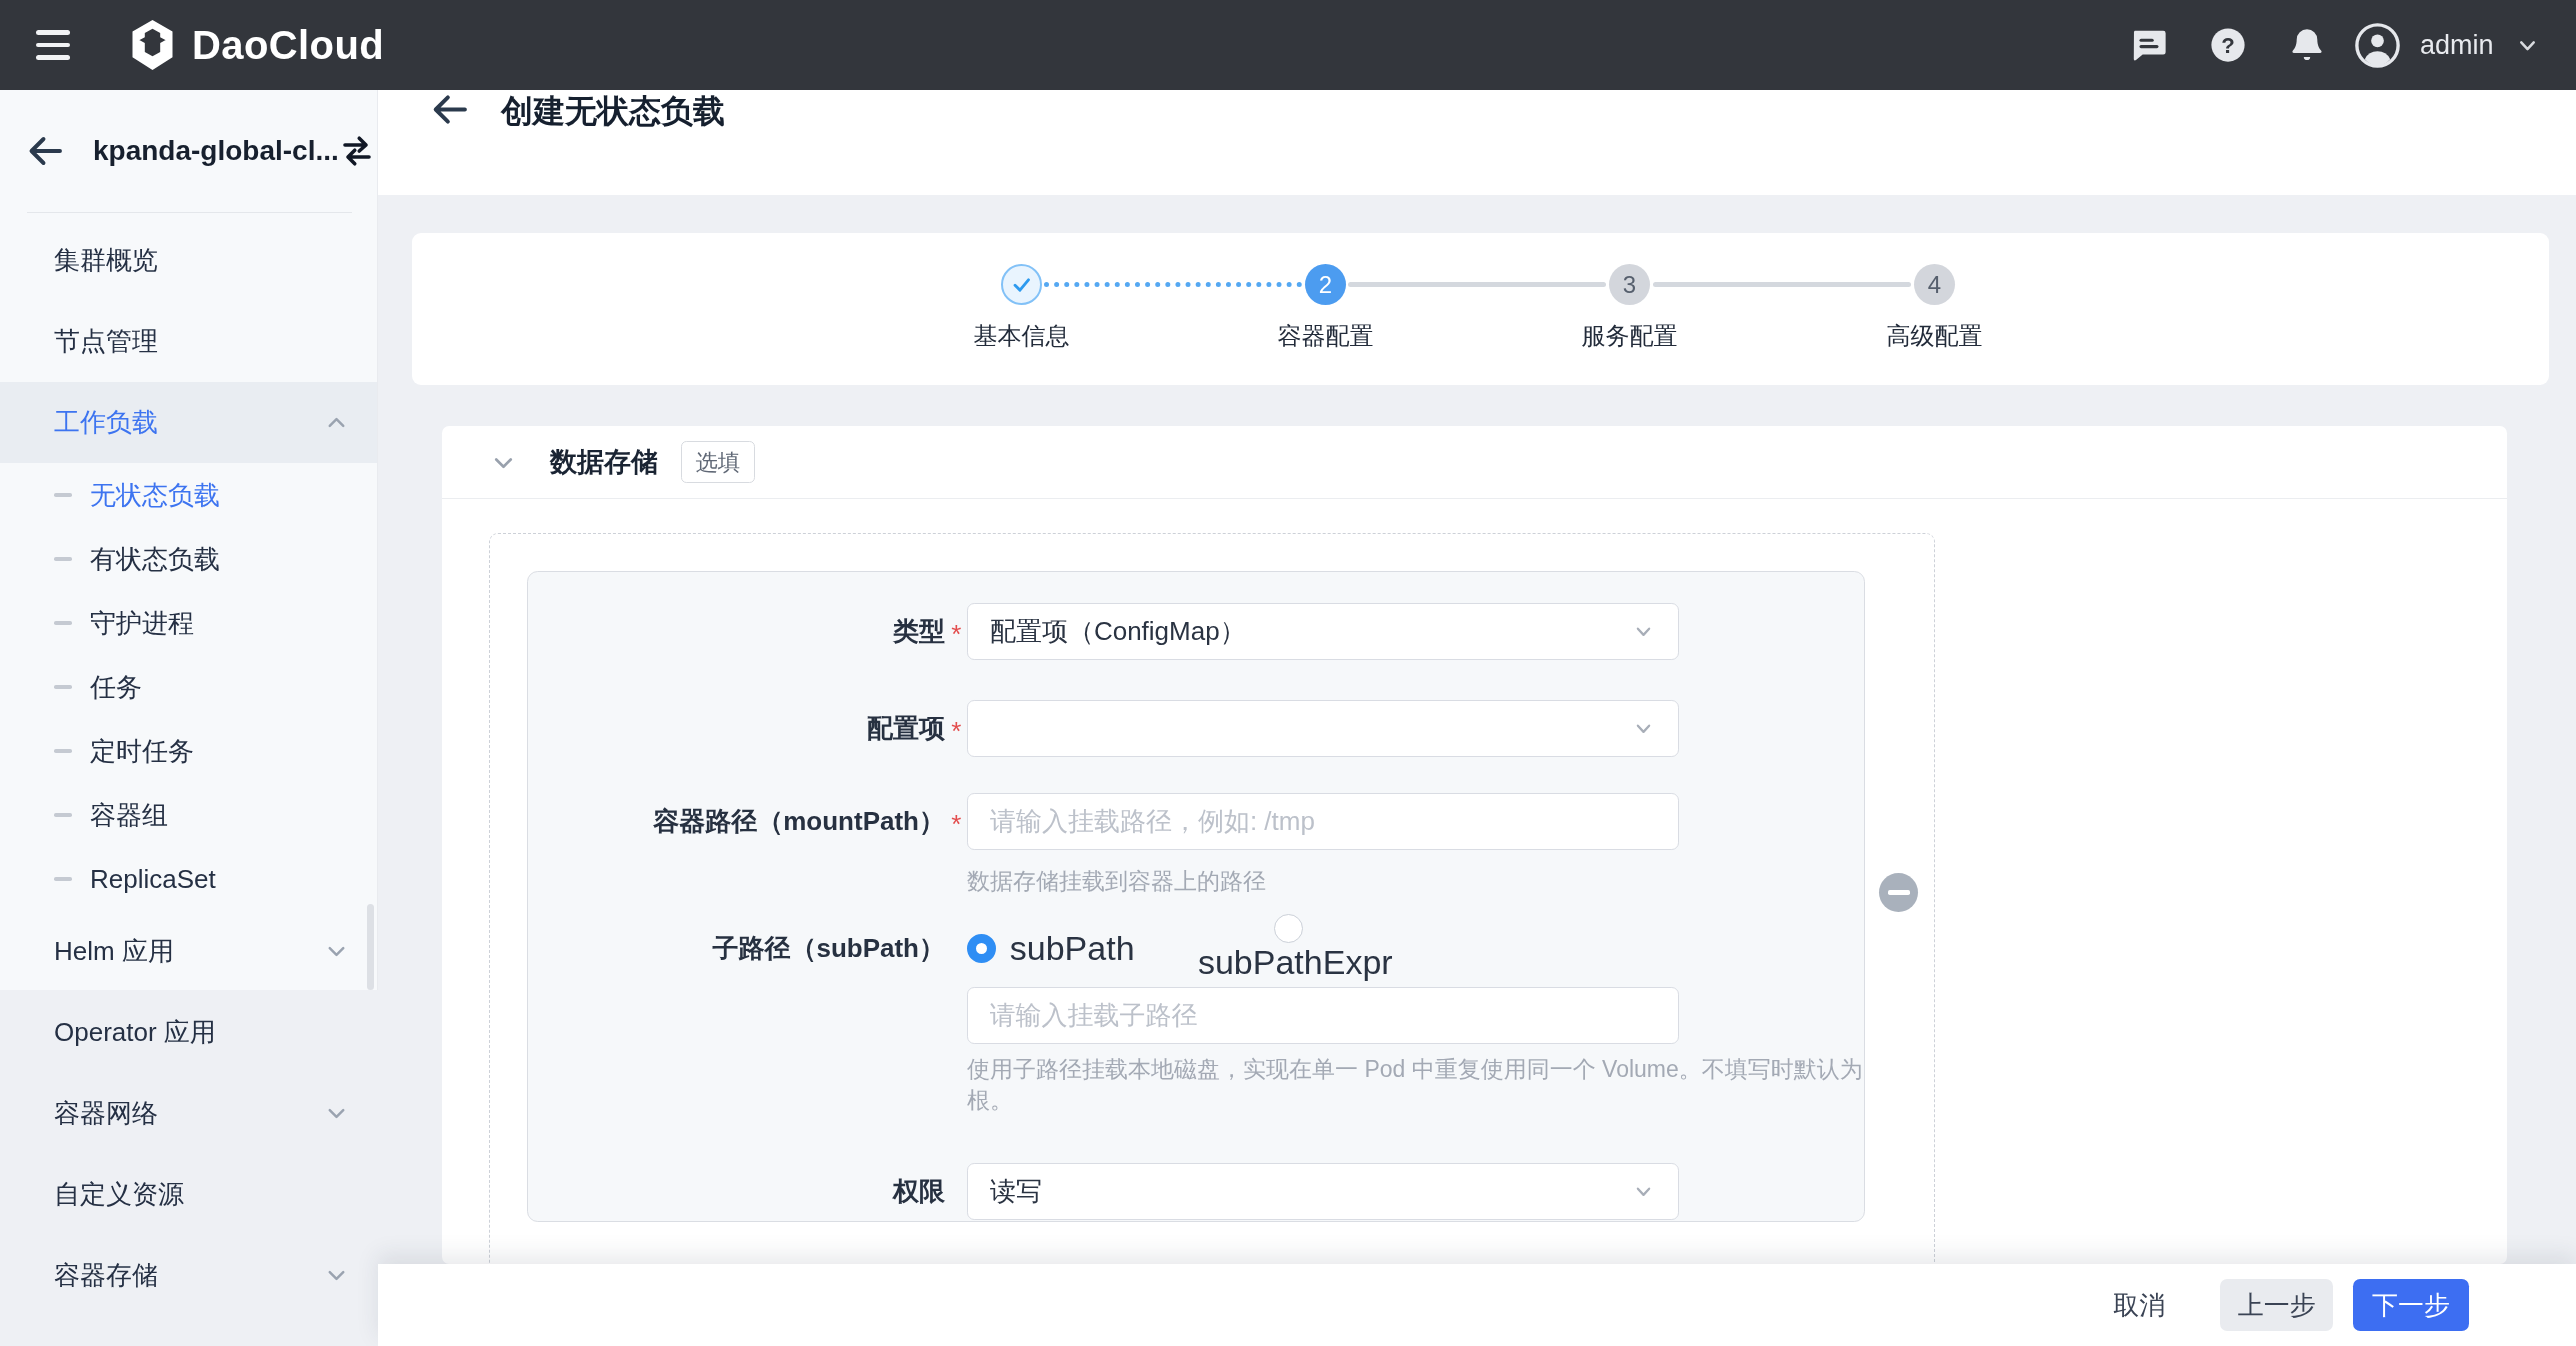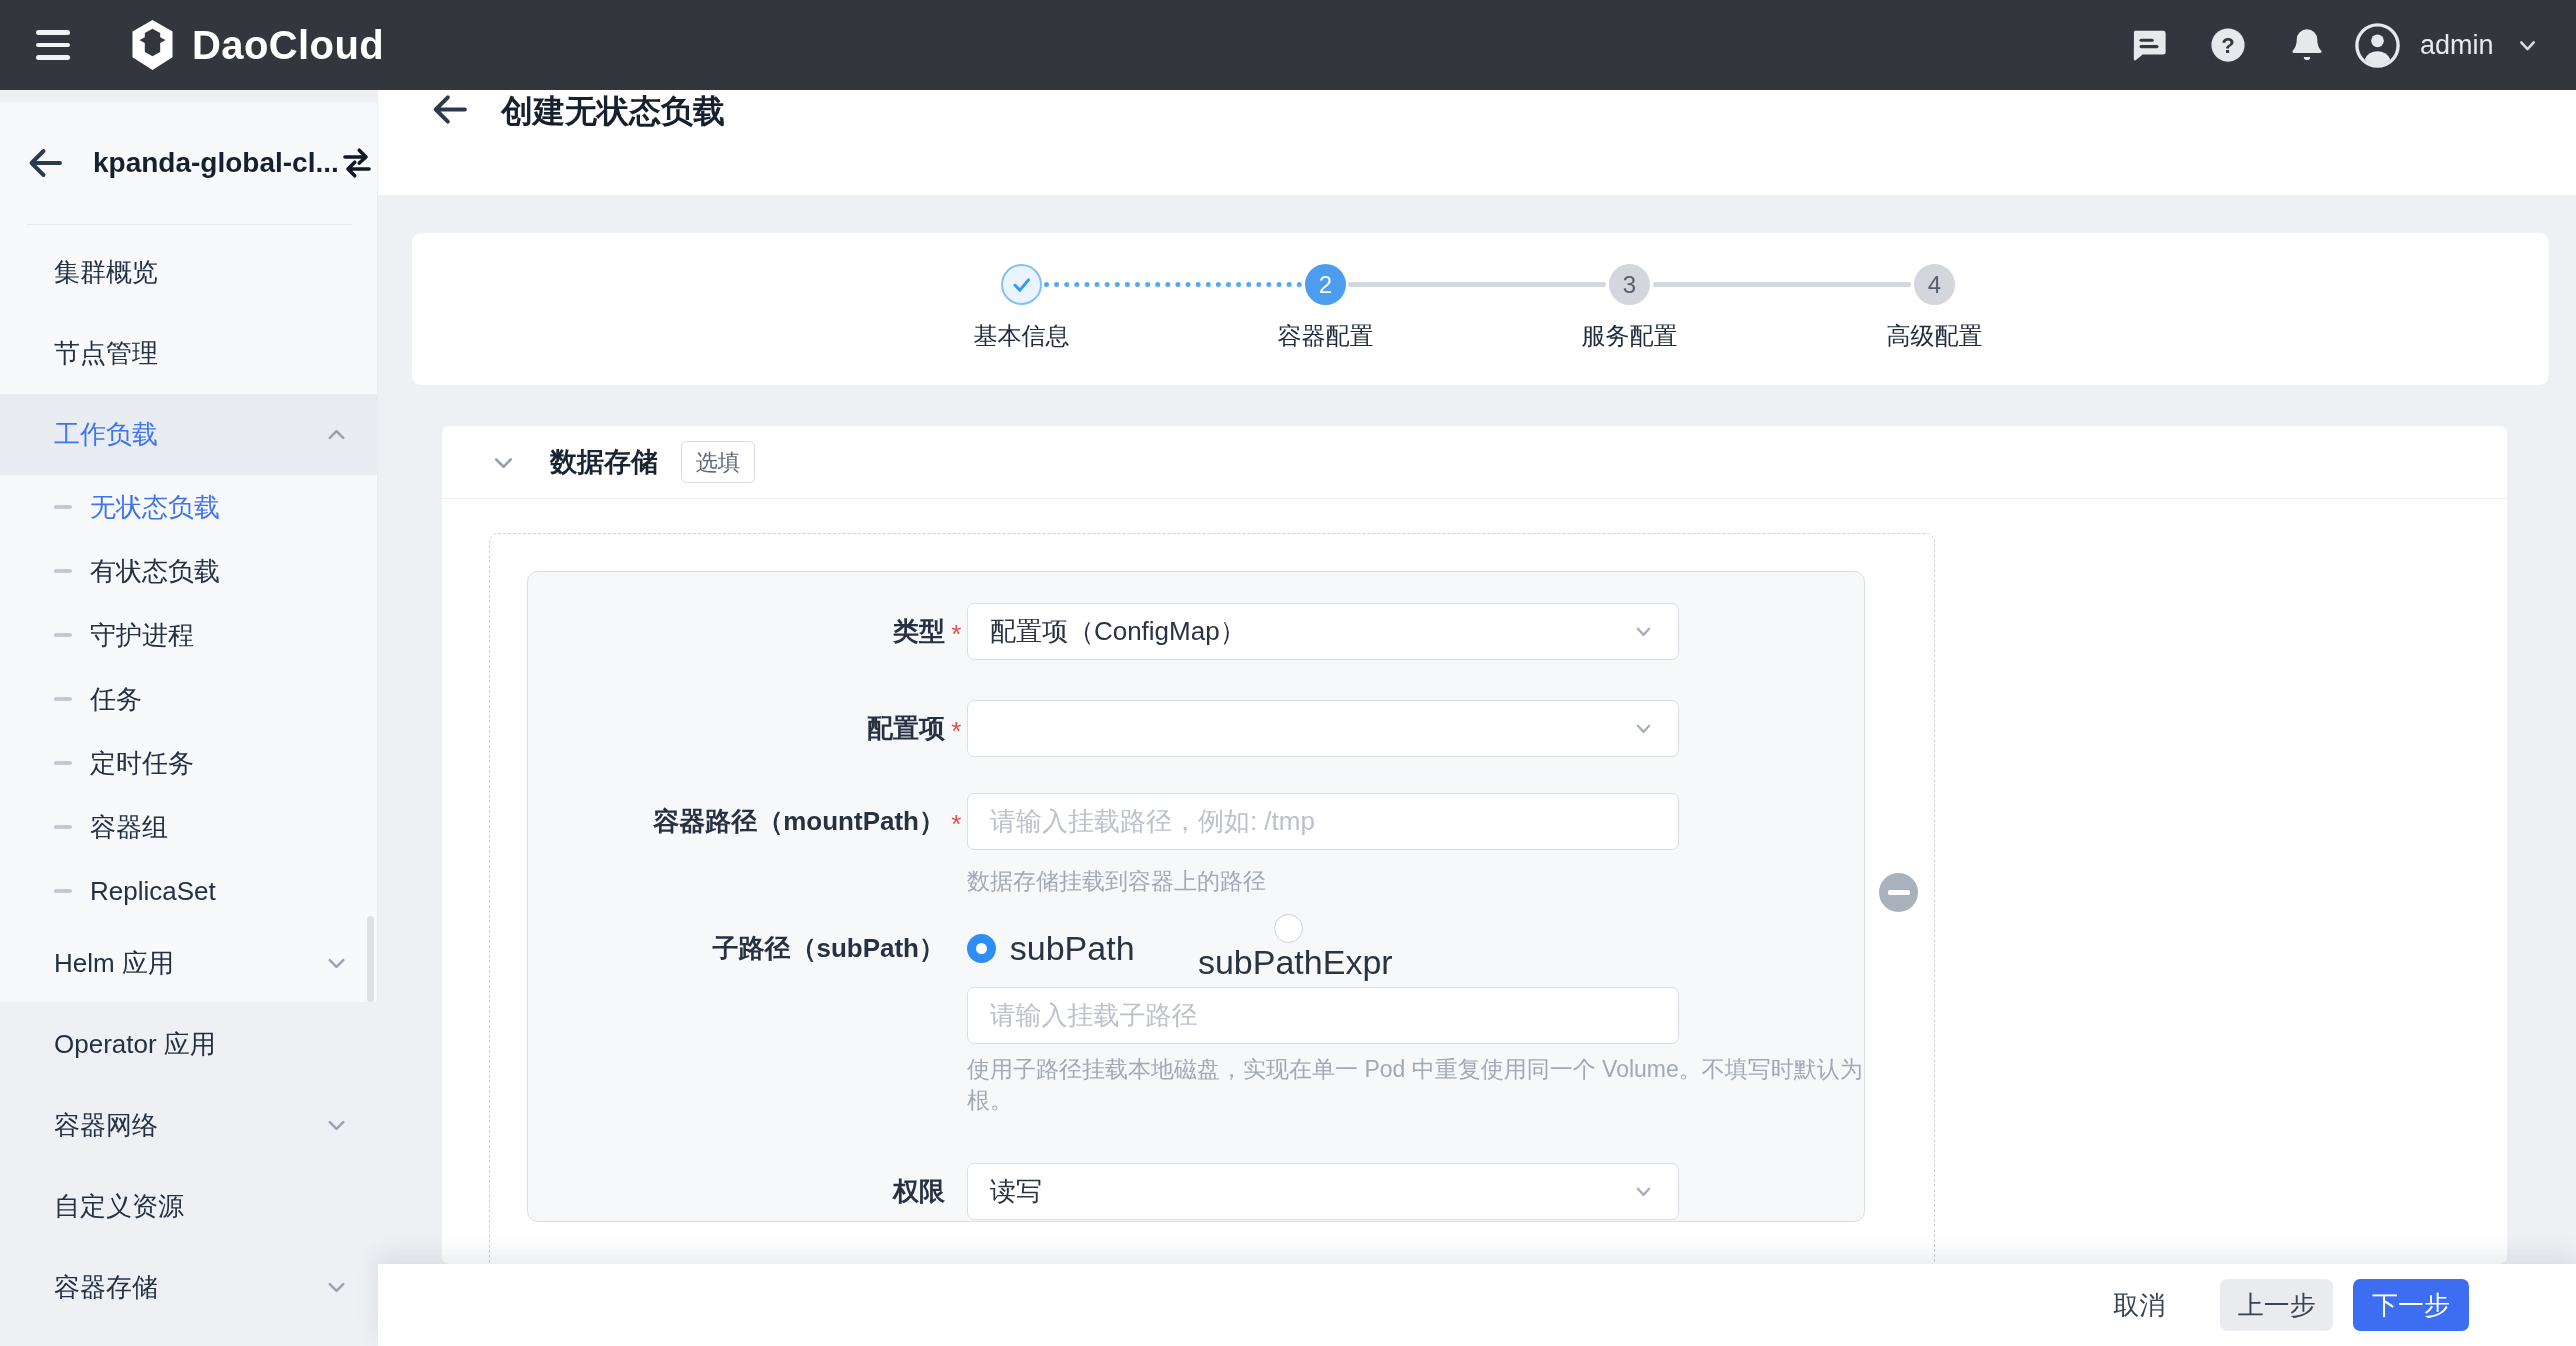--- a/index.html
+++ b/index.html
@@ -16,21 +16,21 @@
   .brand svg { width:47px; height:50px; }
   .brand-name { color:#FFFFFF; font-size:40px; font-weight:bold; margin-left:16px; letter-spacing:0.4px; }
   .topbar-right { margin-left:auto; display:flex; align-items:center; margin-right:36px; }
   .tb-icon { width:47px; height:47px; display:flex; align-items:center; justify-content:center; margin-left:32px; cursor:pointer; }
   .tb-user { display:flex; align-items:center; margin-left:25px; cursor:pointer; }
   .tb-username { color:#E8EAEE; font-size:27px; margin-left:19.7px; }
   .tb-caret { margin-left:21.5px; }
 
   
   .sidebar { position:absolute; left:0; top:90px; width:378px; height:900px;
-    background:#F7F9FB; border-right:0.9px solid #E9EBEF; z-index:30;margin-top:12px; }
+    background:#F7F9FB; border-right:0.9px solid #E9EBEF; z-index:30; }
   .sb-header { position:relative; height:122px; display:flex; align-items:center; padding:0 27px; }
   .sb-back { cursor:pointer; display:flex; }
   .sb-title { font-size:28px; font-weight:bold; color:#17202E; margin-left:30px; white-space:nowrap; }
   .sb-swap { margin-left:auto; cursor:pointer; display:flex; }
   .sb-divider { position:absolute; left:27px; right:25px; top:122px; height:0.9px; background:#E4E7EB; }
   .nav { padding-top:8px; }
   .nav-item { height:81px; display:flex; align-items:center; padding-left:54px; padding-right:27px;
     font-size:26px; font-weight:500; color:#253044; cursor:pointer; }
   .nav-item.active-parent { background:#E9EDF2; color:#3D74F0; }
   .nav-sub { height:64px; display:flex; align-items:center; padding-left:54px;

